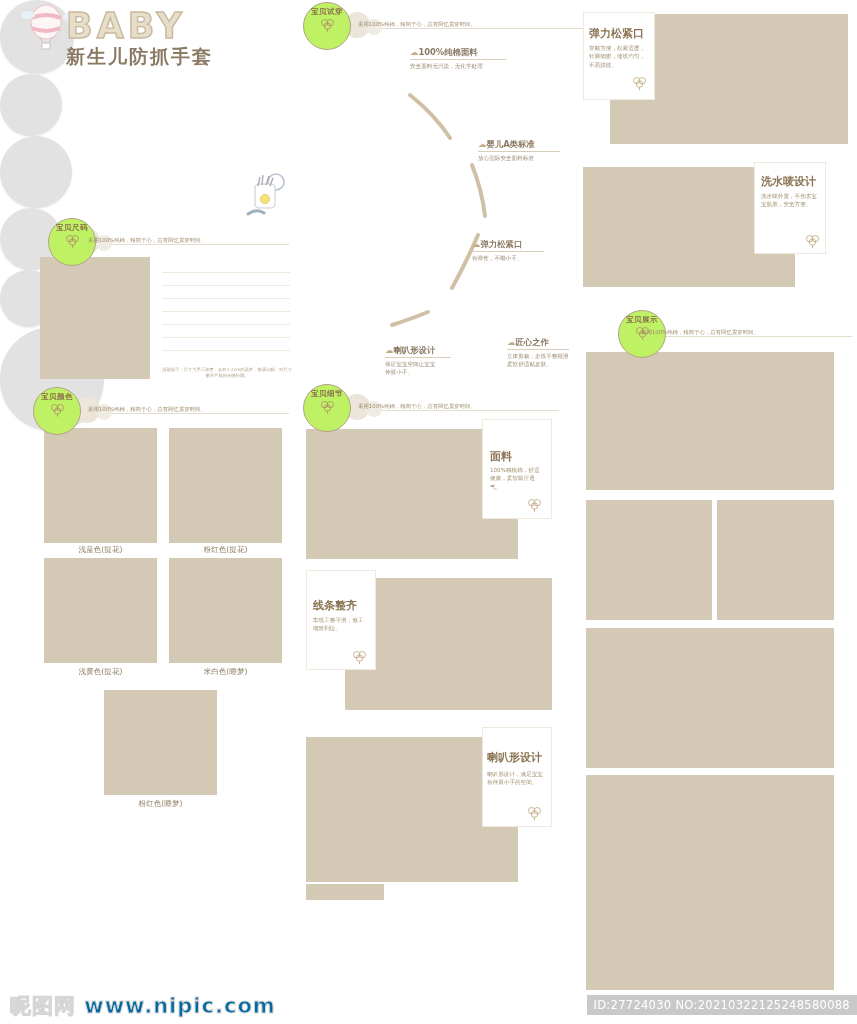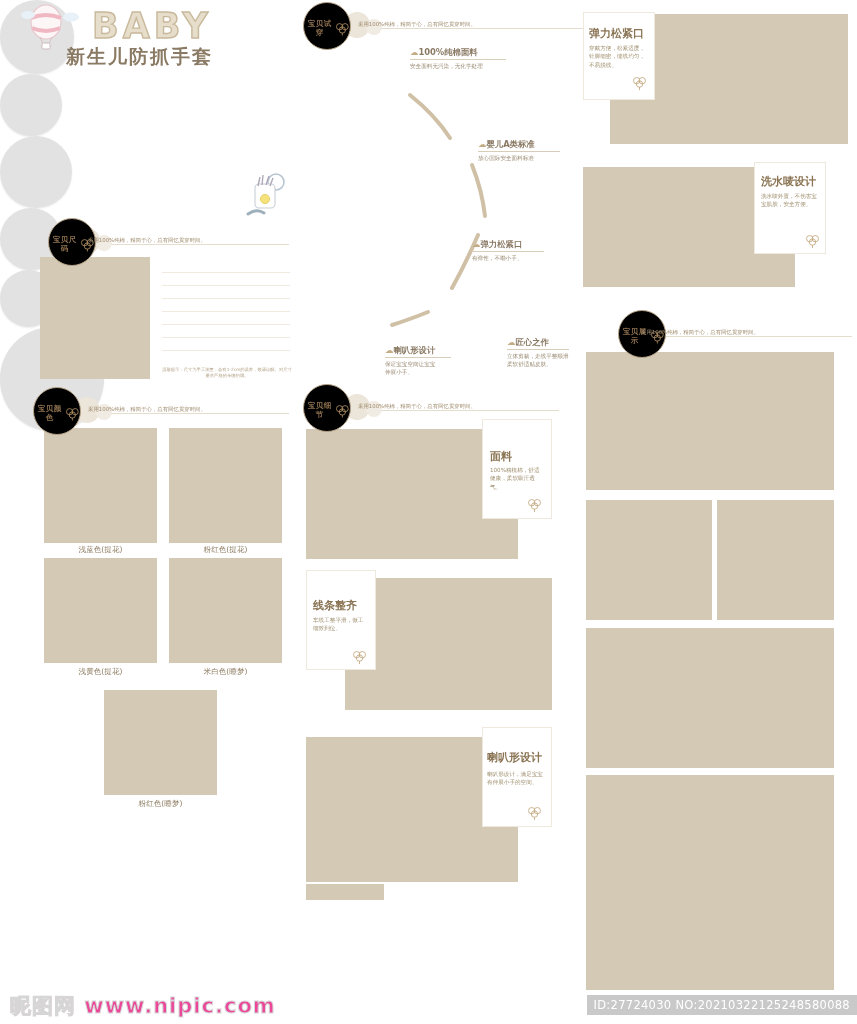--- a/index.html
+++ b/index.html
@@ -5,22 +5,22 @@
   html,body{margin:0;padding:0;background:#fff;}
   body{width:857px;height:1024px;position:relative;overflow:hidden;
        font-family:"DejaVu Sans","Liberation Sans",sans-serif;color:#8a7a64;}
   .page{position:absolute;left:0;top:0;width:857px;height:1024px;background:#ffffff;}
 
   
   .ph{background:#d4c9b4;}
   .circ{background:#e2e2e2;border-radius:50%;box-shadow:0 1px 2px rgba(0,0,0,.08);}
 
   .badge{position:absolute;width:48px;height:48px;border-radius:50%;
-         border:1.4px solid #b5a287;background:#000000;z-index:6;
-         display:flex;flex-direction:row;align-items:center;justify-content:flex-start;
+         border:1.4px solid #b5a287;background:#bef264;z-index:6;
+         display:flex;flex-direction:column;align-items:center;justify-content:flex-start;
          padding-top:5px;box-sizing:border-box;}
   .badge .bt{font-size:7.5px;line-height:8.5px;color:#8c6f4e;letter-spacing:.5px;
              font-weight:bold;text-align:center;}
   .badge .cot{margin-top:1px;}
   .bdot{position:absolute;width:26px;height:26px;border-radius:50%;background:#ece5d9;z-index:5;}
   .bdot2{position:absolute;width:16px;height:16px;border-radius:50%;background:#f1ece3;z-index:5;}
   .taglinetxt{position:absolute;font-size:5.4px;color:#a08c6e;white-space:nowrap;z-index:6;}
   .tagrule{position:absolute;height:1px;background:#e4dccc;}
 
   
@@ -43,21 +43,21 @@
   .cotw{position:absolute;z-index:7;}
 
   
   .swlab{position:absolute;font-size:7.6px;color:#8c7a5f;text-align:center;}
 
   
   .wline{position:absolute;height:1px;background:#efe9de;}
   .notetxt{position:absolute;font-size:4.3px;line-height:6.2px;color:#b4a489;text-align:center;}
 
   
-  .wm{position:absolute;left:10px;top:992px;font-size:21px;color:#ec4899;
+  .wm{position:absolute;left:10px;top:992px;font-size:21px;color:#0369a1;
       -webkit-text-stroke:1px #d6d6d6;font-weight:bold;letter-spacing:1px;}
   .idbar{position:absolute;right:0;top:995px;background:#c9c9c9;color:#fff;
          font-size:11.5px;padding:3px 7px;letter-spacing:.3px;
          font-family:"DejaVu Sans","Liberation Sans",sans-serif;}
 
   .balloon{position:absolute;}
   .keyicon{position:absolute;}
 </style>
 </head>
 <body>
@@ -67,21 +67,21 @@
   <svg class="balloon" style="left:14px;top:4px;" width="72" height="56" viewBox="0 0 72 56">
     <ellipse cx="32" cy="18" rx="15" ry="17" fill="#fdf6f6" stroke="#e7c6cc" stroke-width="1.1"></ellipse>
     <path d="M17 14 q15 -6 30 0" stroke="#f0b8c2" stroke-width="4" fill="none"></path>
     <path d="M18 24 q14 6 28 0" stroke="#f0b8c2" stroke-width="4" fill="none"></path>
     <path d="M26 33 l3 7 h6 l3 -7" fill="none" stroke="#d9c2c6" stroke-width="1"></path>
     <rect x="28" y="39" width="8" height="6" rx="1.4" fill="#fff" stroke="#cdb7bb" stroke-width="1"></rect>
     <ellipse cx="14" cy="11" rx="7" ry="4" fill="#e8f1f7"></ellipse>
     <ellipse cx="57" cy="13" rx="8" ry="4.5" fill="#e8f1f7"></ellipse>
   </svg>
 
-  <div class="baby" style="left:92px;top:6px;">BABY</div>
+  <div class="baby" style="left:66px;top:6px;">BABY</div>
   <div class="subtitle" style="left:66px;top:44px;color:#9b8straight;">新生儿防抓手套</div>
 
   <svg class="keyicon" style="left:246px;top:170px;" width="44" height="52" viewBox="0 0 44 52">
     <circle cx="30" cy="12" r="8" fill="none" stroke="#b9c6d1" stroke-width="1.6"></circle>
     <rect x="9" y="14" width="20" height="24" rx="4" fill="#ffffff" stroke="#c9cfd6" stroke-width="1.1"></rect>
     <path d="M12 16 l2 -9 M16 15 l1 -10 M20 15 l3 -9 M24 16 l3 -8" stroke="#b0a8b8" stroke-width="1.4" fill="none"></path>
     <circle cx="19" cy="29" r="4.6" fill="#f6e27a" stroke="#e0c85d" stroke-width=".8"></circle>
     <path d="M2 44 q9 -6 16 -1" stroke="#9fb0bd" stroke-width="3" fill="none" stroke-linecap="round"></path>
   </svg>
 

